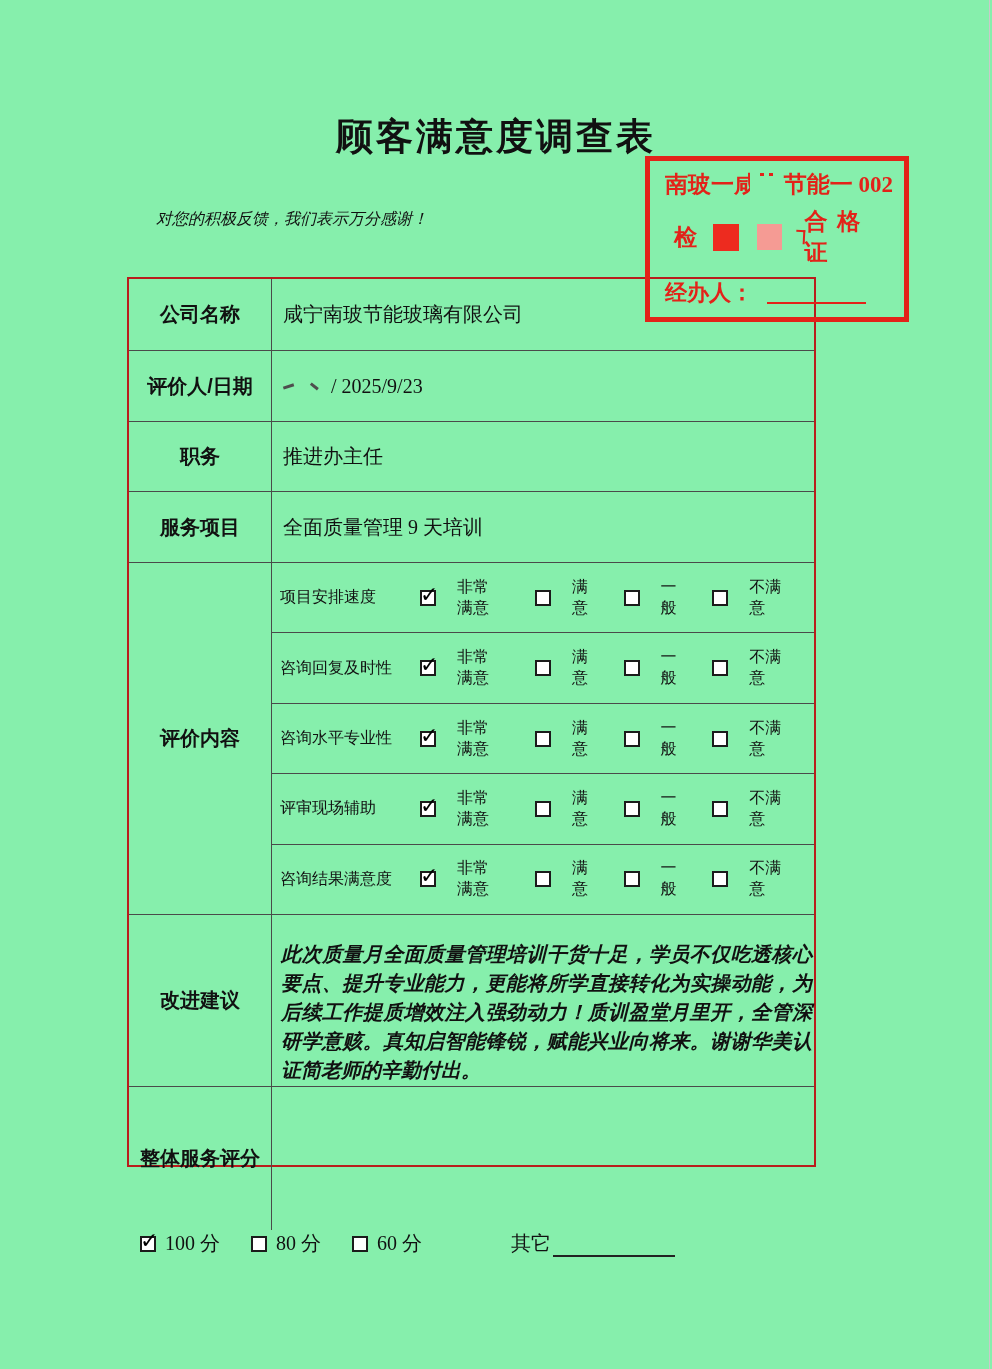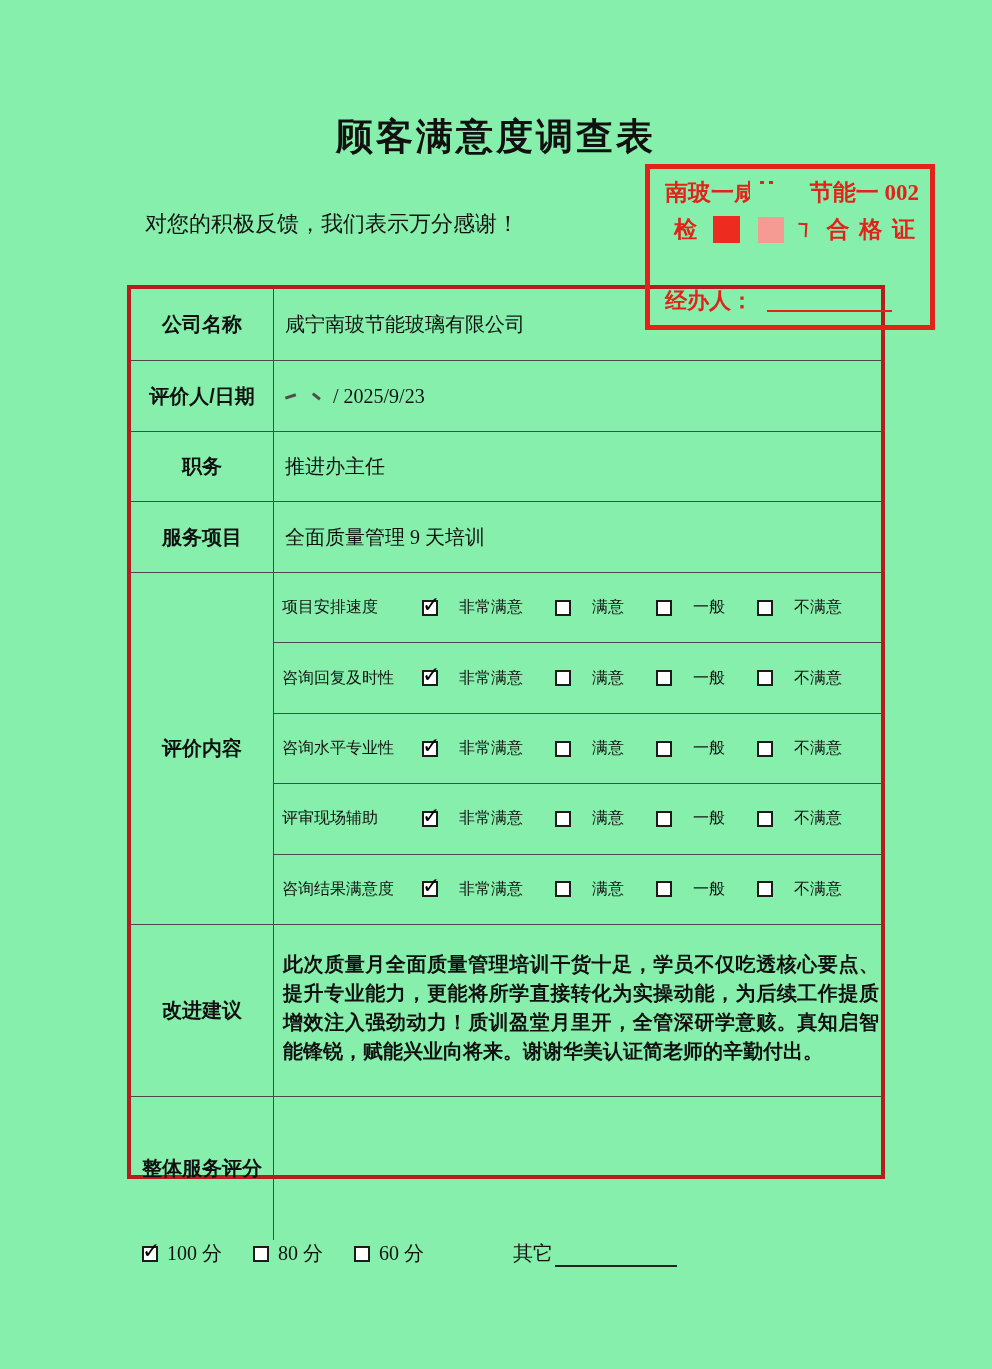--- a/index.html
+++ b/index.html
@@ -7,46 +7,46 @@
     position:relative; width:992px; height:1369px; background:#86efac;
     overflow:hidden; font-family:"Liberation Serif", serif; color:#111;
   }
   .edge-right { position:absolute; top:0; right:2px; width:1px; height:100%; background:#c9c9c9; }
 
   
   .title {
     position:absolute; top:112px; left:0; width:100%; text-align:center;
     font-size:37px; font-weight:bold; letter-spacing:3px;
   }
-  .thanks { position:absolute; left:145px; top:209px; font-size:22px; }
+  .thanks { position:absolute; left:156px; top:209px; font-size:16px;font-style:italic; }
 
   
   .stamp {
-    position:absolute; left:645px; top:164px; width:290px; height:166px;
+    position:absolute; left:645px; top:156px; width:264px; height:166px;
     border:5px solid #e32219; box-sizing:border-box; color:#e32219;
     font-weight:bold; z-index:5; background:transparent;
   }
   .stamp-line1 { position:absolute; top:8px; left:15px; right:11px; font-size:23px; display:flex; align-items:flex-start; }
   .partial-char { display:inline-block; width:16px; overflow:hidden; white-space:nowrap; }
   .stamp-dots { display:inline-block; margin:4px 0 0 10px; }
   .stamp-dot { display:inline-block; width:4px; height:3px; background:#e32219; margin-right:5px; vertical-align:top; }
   .l1-right { margin-left:auto; }
   .stamp-line2 { position:absolute; top:45px; left:24px; right:13px; font-size:23px; display:flex; align-items:center; }
   .redact-a { width:27px; height:27px; margin-left:16px; }
   .redact-b { width:26px; height:26px; margin-left:18px; }
   .stamp-tick { width:7px; height:12px; border-top:2px solid #e32219; border-right:2px solid #e32219; margin-left:14px; transform:rotate(3deg); }
   .l2-right { margin-left:auto; letter-spacing:2px; }
   .stamp-line3 { position:absolute; top:83px; left:0; width:100%; text-align:center; font-size:23px; letter-spacing:2px; }
   .stamp-line4 { position:absolute; top:117px; left:15px; right:38px; font-size:22px; display:flex; }
   .sign-line { flex:1; border-bottom:2.5px solid #e32219; margin:0 0 4px 14px; align-self:flex-end; height:0; }
 
   
   .form-table {
-    position:absolute; left:127px; top:285px; width:758px; box-sizing:border-box;
-    border:4px solid #b91c1c; z-index:1; background:transparent;
+    position:absolute; left:127px; top:277px; width:689px; box-sizing:border-box;
+    border:2px solid #b91c1c; z-index:1; background:transparent;
   }
   .trow { display:flex; border-top:1.5px solid #4a4a4a; box-sizing:border-box; }
   .trow:first-child { border-top:none; }
   .label-cell {
     flex:0 0 143px; width:143px; box-sizing:border-box; border-right:1.5px solid #4a4a4a;
     display:flex; align-items:center; justify-content:center; text-align:center;
     font-family:"Liberation Sans", sans-serif; font-weight:bold; font-size:20px;
   }
   .value-cell { flex:1; display:flex; align-items:center; padding-left:11px; font-size:20px; box-sizing:border-box; }
   .h71 { height:71px; } .h70 { height:70px; } .h352 { height:352px; } .h172 { height:172px; } .h79 { height:79px;flex-direction:column; }
@@ -68,21 +68,21 @@
   .cb { position:relative; flex:0 0 16px; width:16px; height:16px; box-sizing:border-box; border:2px solid #1b1b1b; background:#fff; }
   .cb.checked::before {
     content:"\2713"; position:absolute; left:-2px; top:-10px;
     font-size:22px; font-weight:bold; color:#000; font-family:"DejaVu Sans", sans-serif;
   }
 
   
   .suggestion-cell {
     flex:1; display:block; padding:25px 2px 0 9px; box-sizing:border-box;
     font-family:"Liberation Sans", sans-serif; font-weight:bold;
-    font-size:20px; line-height:29px; text-align:justify;
+    font-size:20px; line-height:29px; text-align:justify;font-style:italic;
   }
 
   
   .ov-opt { display:flex; align-items:center; margin-right:31px;text-align:right; }
   .ov-opt .opt-label { margin-left:9px; }
   .other-wrap { display:flex; align-items:flex-end; margin-left:58px; }
   .other-line { display:inline-block; width:122px; border-bottom:2px solid #222; margin-left:2px; height:1em; }
 </style>
 </head>
 <body>

